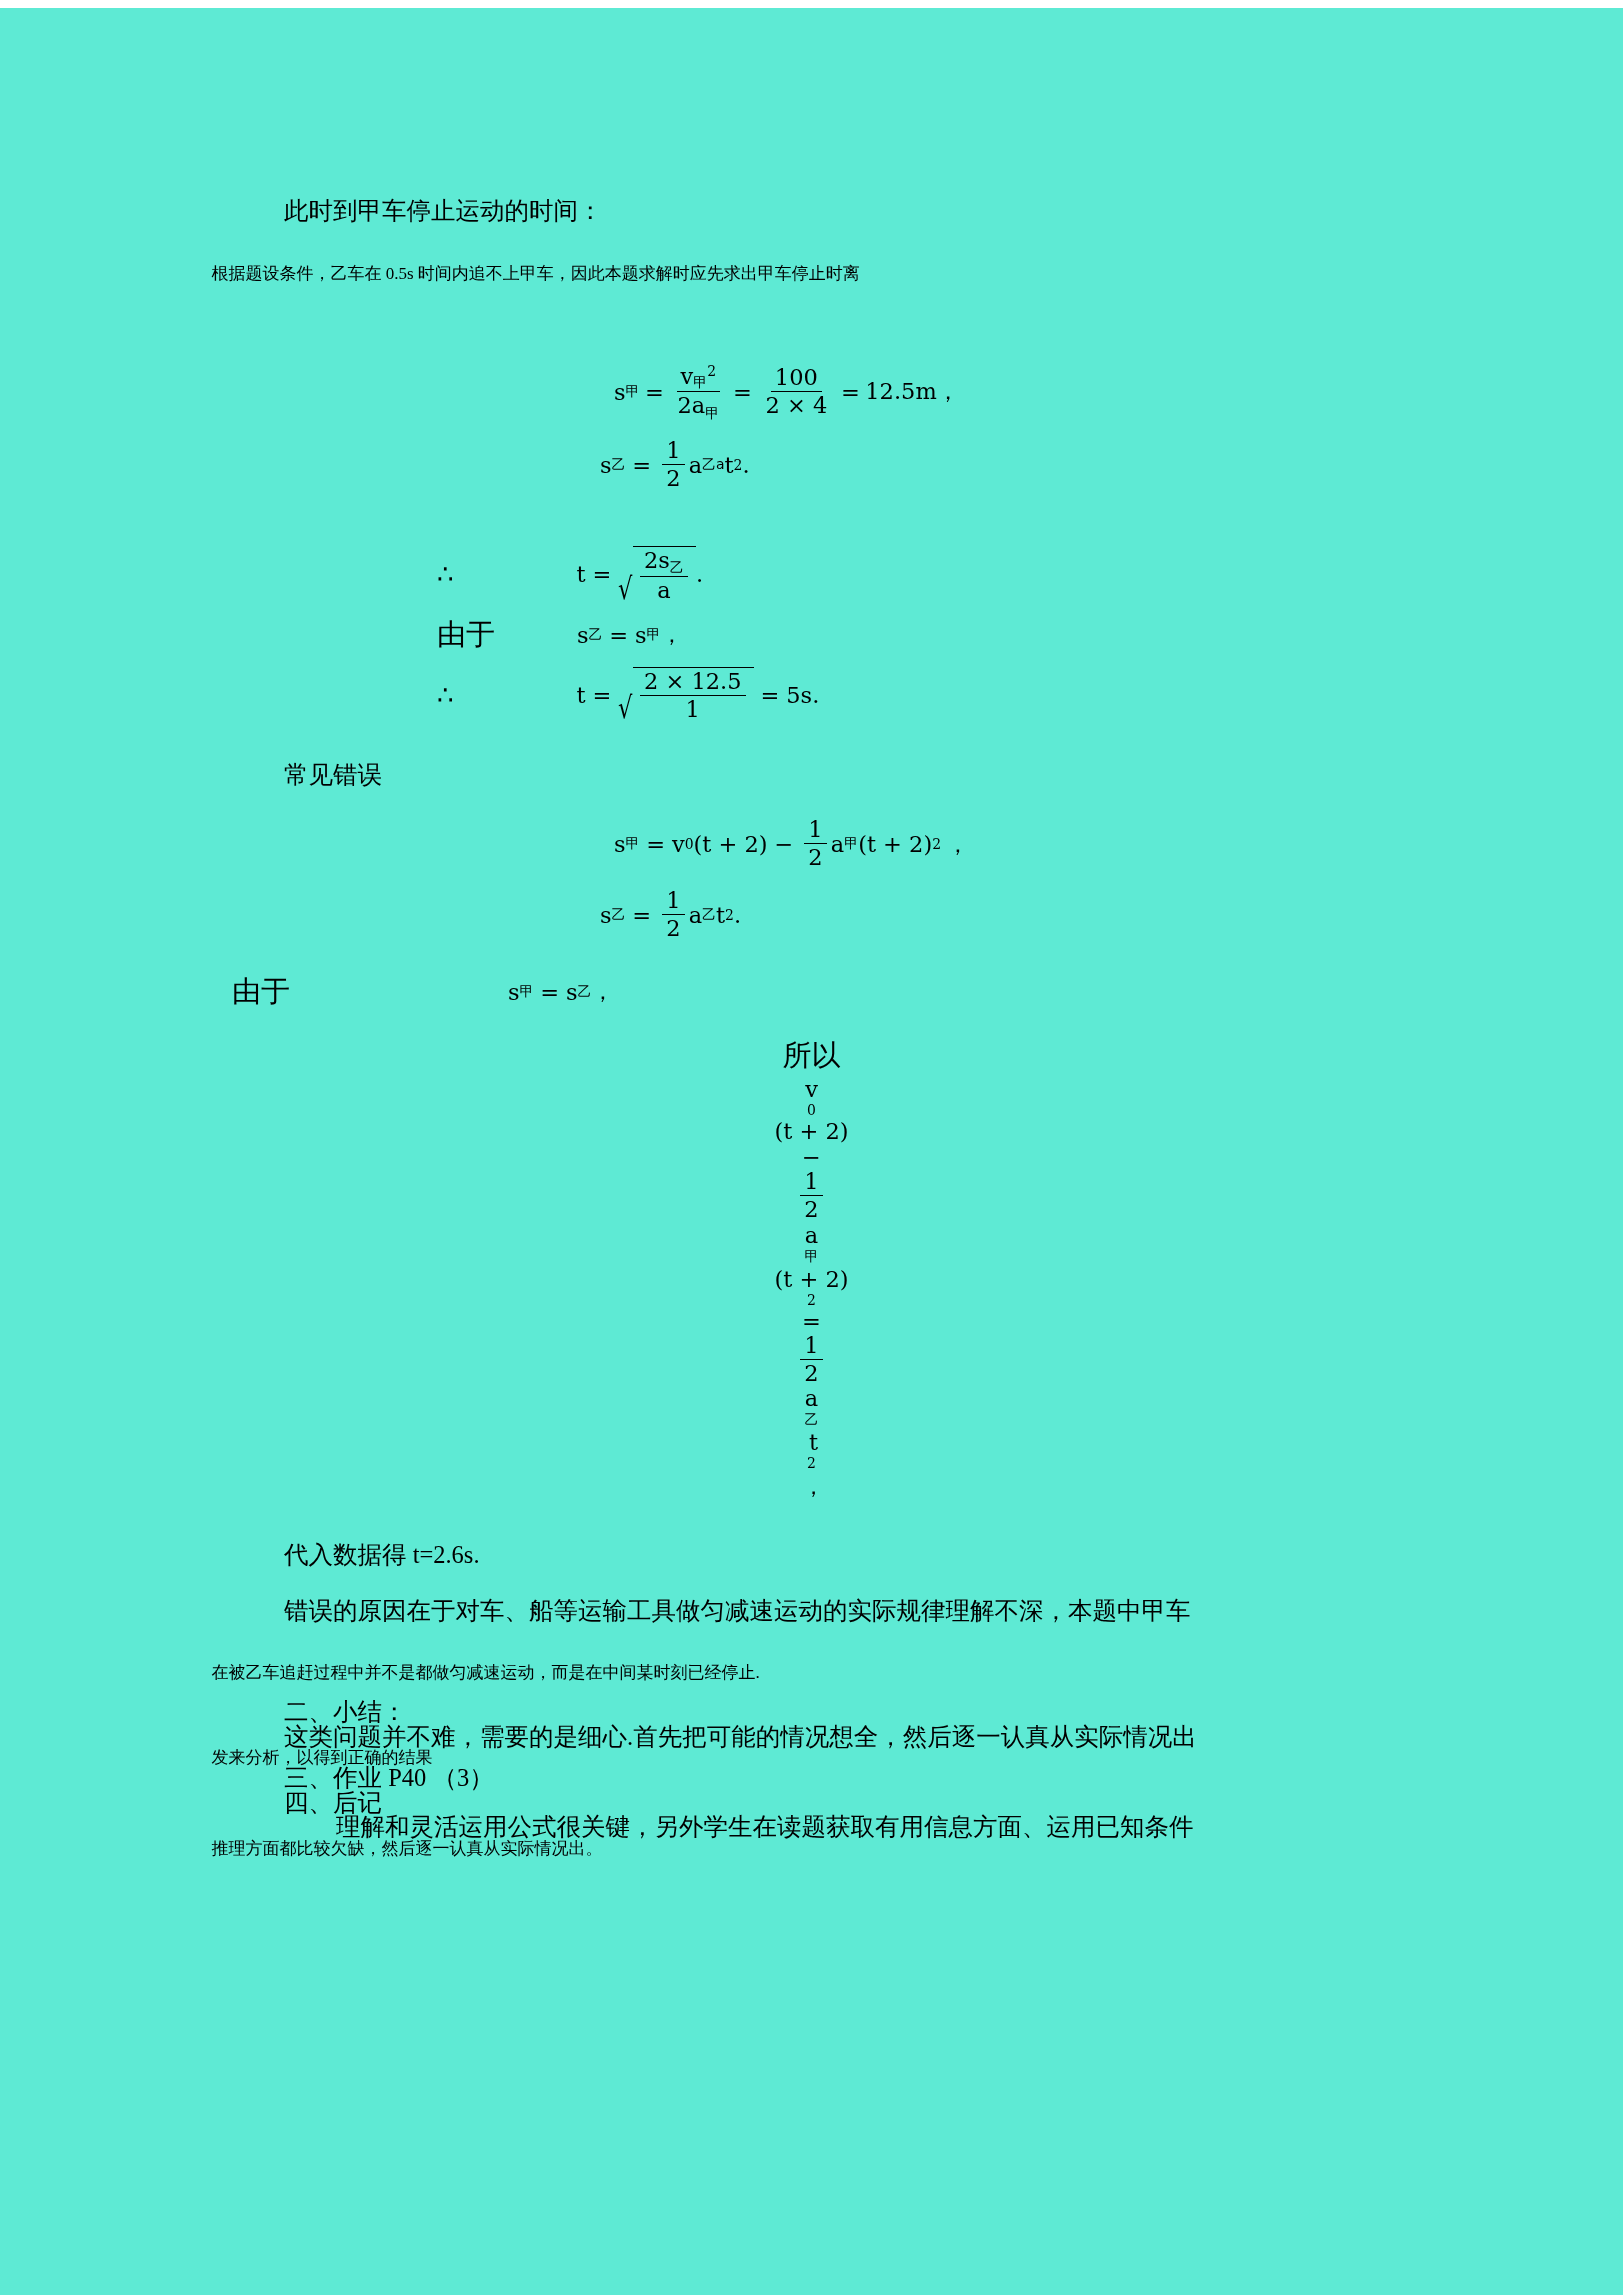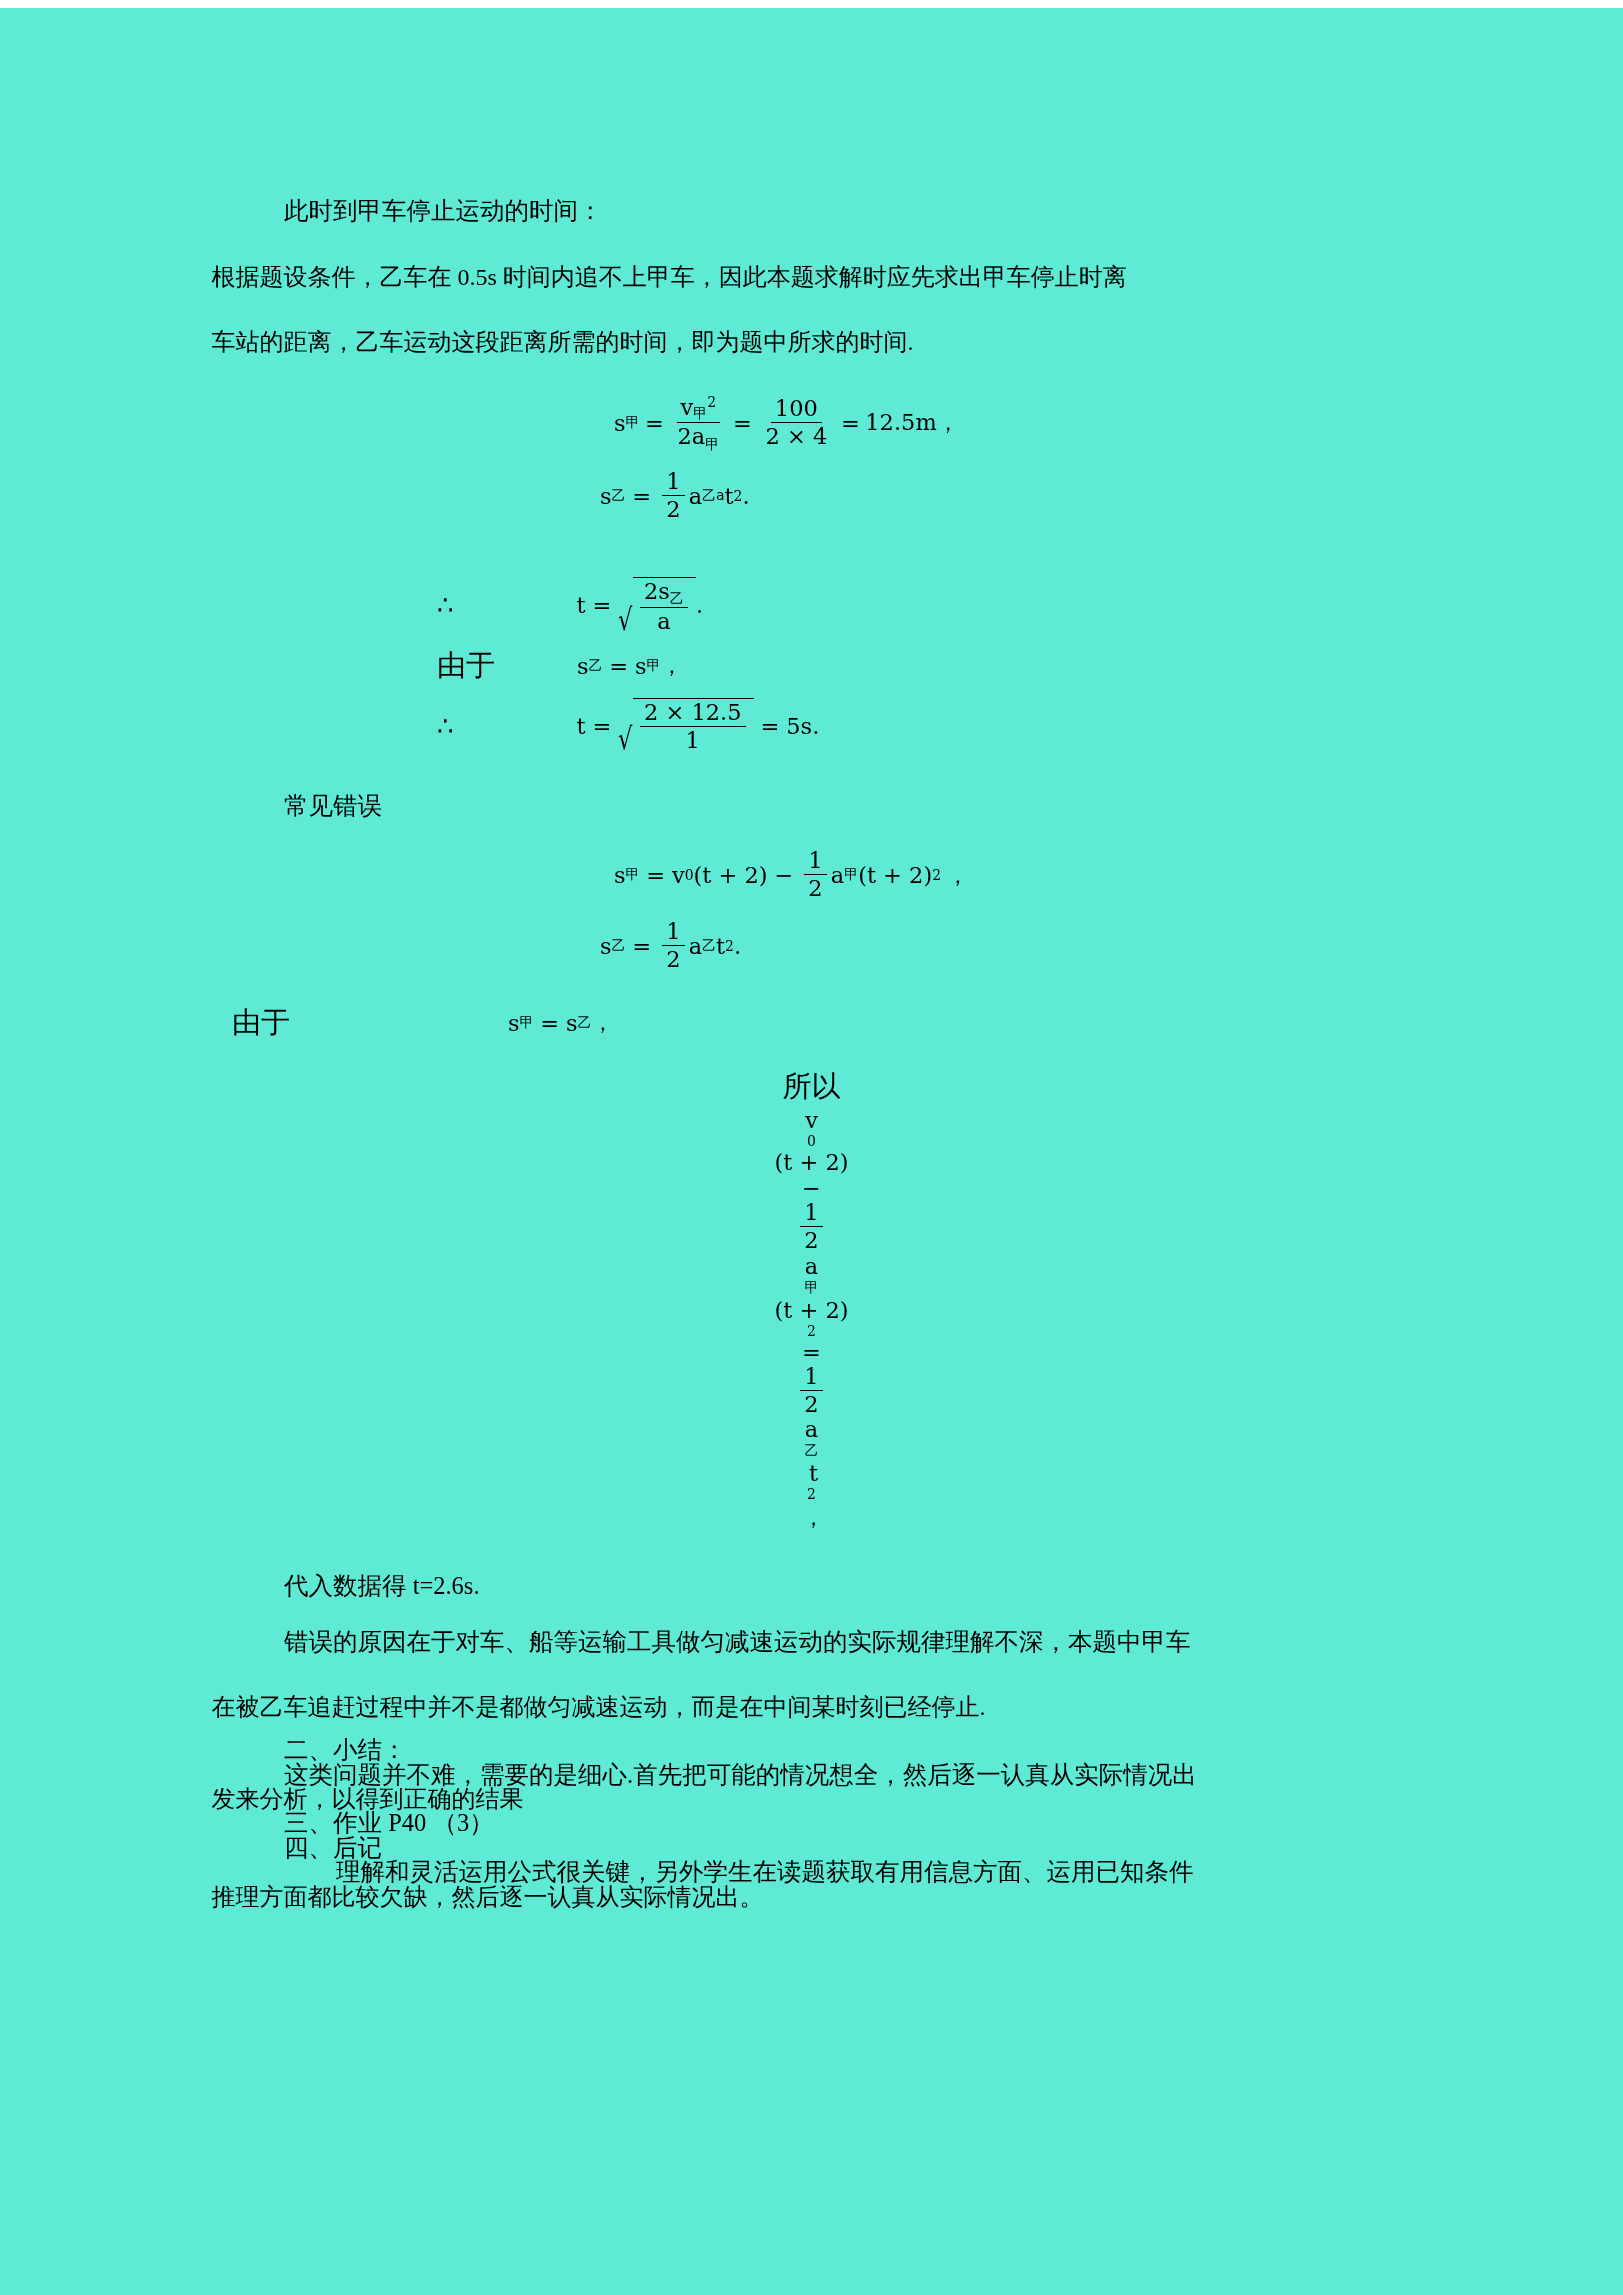--- a/index.html
+++ b/index.html
@@ -32,21 +32,21 @@
     text-indent: 52px;
   }
   .gap-18 { height: 12.3px; }
   .gap-28 { height: 19px; }
   .gap-36 { height: 24.5px; }
   .gap-46 { height: 31px; }
   .gap-60 { height: 41px; }
   .gap-80 { height: 55px; }
 
   .wide-line {
-    font-size: 24px;
+    font-size: 17px;
     line-height: 1.0;
     margin: 0;
     width: 1173px;
     margin-left: -20.5px;
   }
 
   
   .math-block {
     font-family: "DejaVu Serif", "Liberation Serif", serif;
     font-size: 22.5px;
@@ -122,21 +122,20 @@
 
 <div class="page">
   <div class="content">
 
     <p class="para p-indent">此时到甲车停止运动的时间：</p>
     <div class="gap-60"></div>
 
     <p class="wide-line">根据题设条件，乙车在 0.5s 时间内追不上甲车，因此本题求解时应先求出甲车停止时离</p>
     <div class="gap-60"></div>
 
-    <p class="wide-line">车站的距离，乙车运动这段距离所需的时间，即为题中所求的时间.</p>
     <div class="gap-60"></div>
 
     <div class="math-block">
 
       <div class="math-row" style="margin-left:382px;">
         <span class="var">s</span>
           <span class="sub cjk">甲</span>
         <span style="margin:0 5.5px;">=</span>
         <span class="frac">
           <span class="num"><span class="var">v</span><span class="sub cjk">甲</span><span class="sup">2</span></span>

